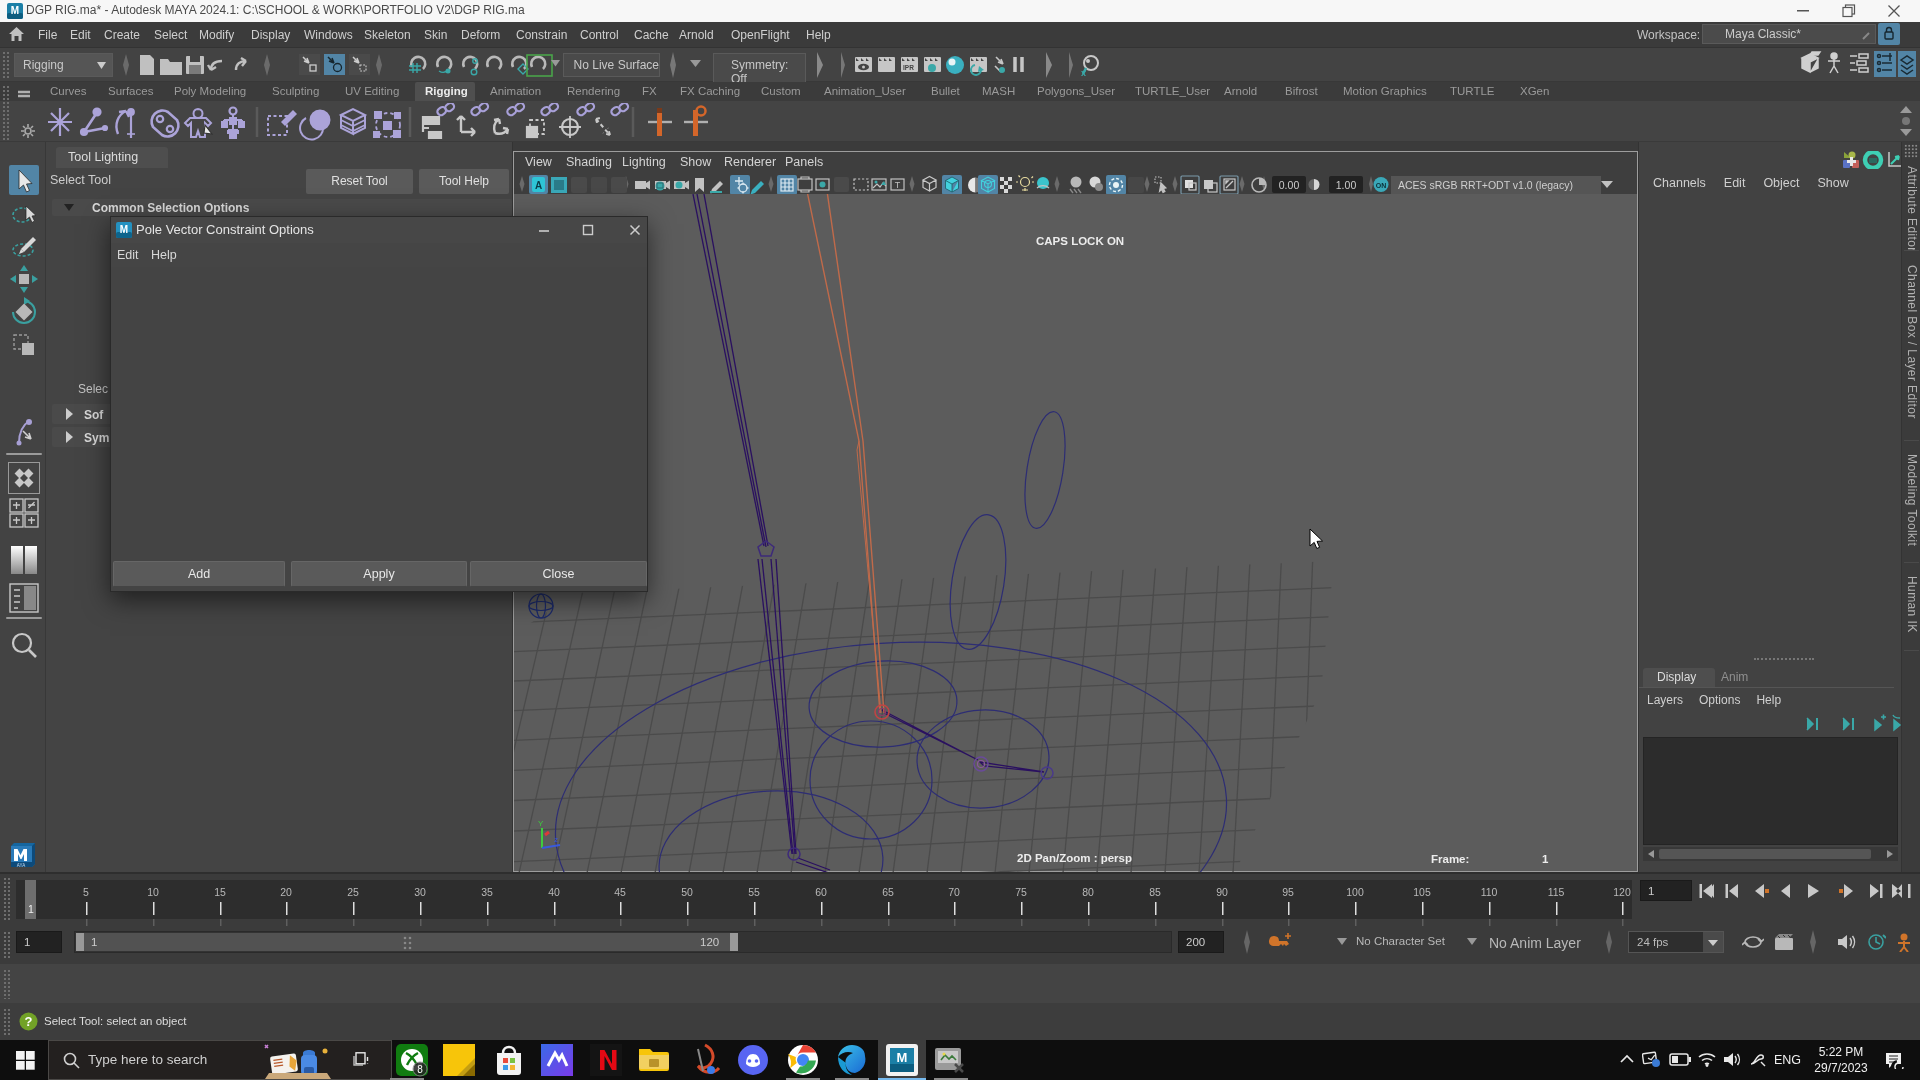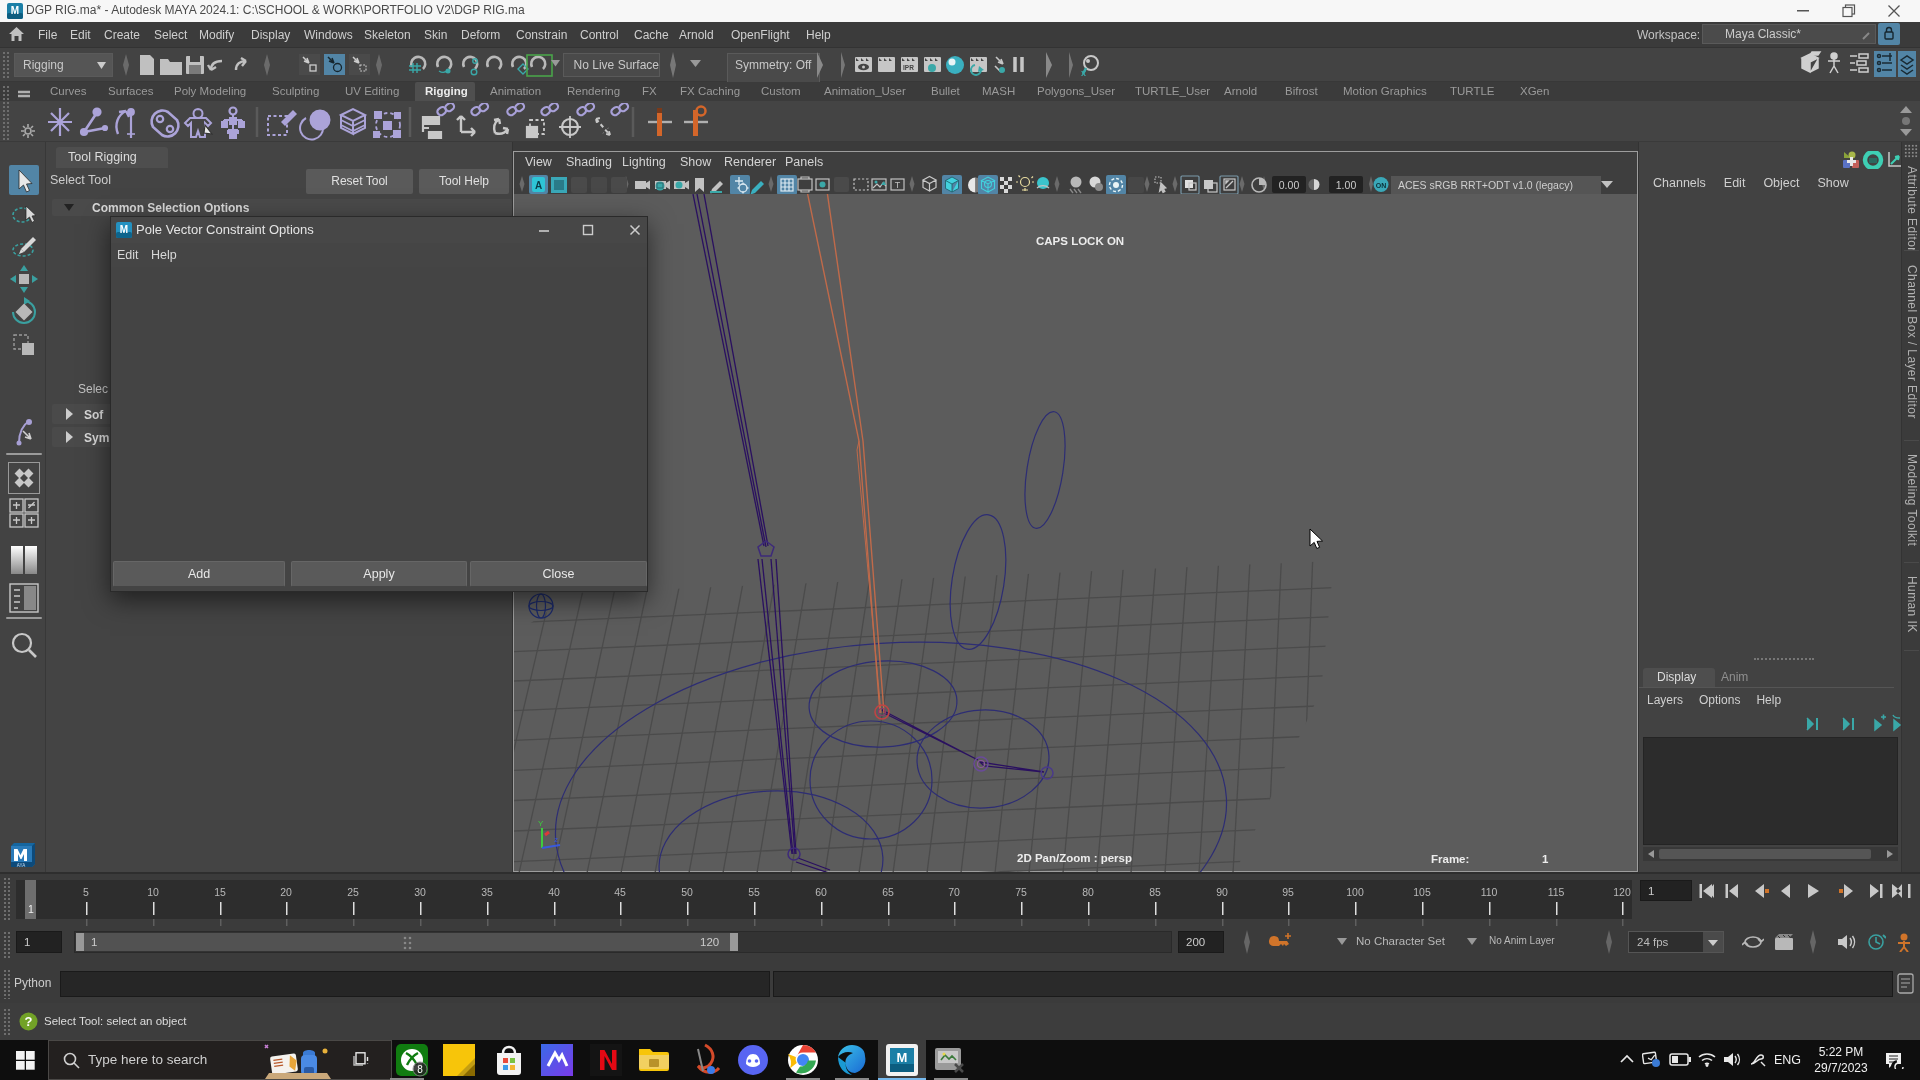--- a/index.html
+++ b/index.html
@@ -159,21 +159,21 @@
     <svg class="icon" style="left:551px;top:12px" width="10" height="8">
         <path d="M0 0 L9 0 L4.5 6.5 Z" fill="#999"></path>
       </svg>
     <div class="tbfield" style="left:563px;top:5px;width:97px;height:24px;padding:4px 0 0 9px;background:#4a4a4a;text-align:right;">No Live Surface</div>
     <svg class="icon" style="left:668px;top:4px" width="10" height="26">
         <path d="M5 0 L8 13 L5 26 L2 13 Z" fill="#777"></path>
       </svg>
     <svg class="icon" style="left:690px;top:12px" width="12" height="9">
         <path d="M0 0 L11 0 L5.5 7 Z" fill="#999"></path>
       </svg>
-    <div class="tbfield" style="left:713px;top:5px;width:93px;height:36px;padding:4px 0 0 7px;background:#4a4a4a;margin-left:14px;">Symmetry: Off</div>
+    <div class="tbfield" style="left:713px;top:5px;width:93px;height:36px;padding:4px 0 0 17px;background:#4a4a4a;">Symmetry: Off</div>
     <svg class="icon" style="left:814px;top:4px" width="12" height="26">
         <path d="M3 0 L9 13 L3 26 Z" fill="#8a8a8a"></path>
       </svg>
     <svg class="icon" style="left:838px;top:4px" width="10" height="26">
         <path d="M3 0 L7 13 L3 26 Z" fill="#777"></path>
       </svg>
     <svg class="icon" style="left:855px;top:5px" width="180" height="24" viewBox="0 0 180 24">
       <g fill="#c6c6c6">
         <rect x="0" y="4" width="17" height="15" rx="1"></rect>
           <rect x="23" y="4" width="17" height="15" rx="1"></rect>
@@ -428,21 +428,21 @@
       <path d="M2 5 L5 2 H26 V23 L23 26 H2 Z" fill="#1566a0"></path>
       <path d="M2 5 H23 V26 H2 Z" fill="#2a7ab8"></path>
       <path d="M23 26 L26 23 V2 L23 5 Z" fill="#0d4a7a"></path>
       <path d="M5 20 V8 h3.5 l3 6 l3 -6 H18 v12 h-3 v-7 l-2.5 5 h-1 L9 13 v7 Z" fill="#ffffff"></path>
       <rect x="2" y="21" width="21" height="5" fill="#0d4a7a"></rect>
       <text x="12" y="25.5" font-size="4.5" fill="#cde" text-anchor="middle">AYA</text>
     </svg>
   </div>
 
   <div class="abs" id="toolsettings">
-    <div class="abs" style="left:10px;top:5px;width:112px;height:21px;background:#4e4e4e;border-radius:3px 3px 0 0;color:#dcdcdc;font-size:12.5px;padding:3px 0 0 12px;">Tool Rigging</div>
+    <div class="abs" style="left:10px;top:5px;width:112px;height:21px;background:#4e4e4e;border-radius:3px 3px 0 0;color:#dcdcdc;font-size:12.5px;padding:3px 0 0 12px;">Tool Lighting</div>
     <div class="abs" style="left:4px;top:31px;color:#cccccc;font-size:12.5px;">Select Tool</div>
     <div class="abs" style="left:260px;top:27px;width:107px;height:25px;background:#5a5a5a;border-radius:2px;color:#e0e0e0;font-size:12px;text-align:center;line-height:25px;">Reset Tool</div>
     <div class="abs" style="left:373px;top:27px;width:90px;height:25px;background:#5a5a5a;border-radius:2px;color:#e0e0e0;font-size:12px;text-align:center;line-height:25px;">Tool Help</div>
     <div class="abs" style="left:6px;top:57px;width:460px;height:17px;background:#4a4a4a;border-radius:2px;">
       <svg width="460" height="17">
           <path d="M12 5 L22 5 L17 12 Z" fill="#222"></path>
           <text x="40" y="13" font-size="12" fill="#d8d8d8" font-weight="bold">Common Selection Options</text>
         </svg>
     </div>
     <div class="abs" style="left:32px;top:240px;color:#c4c4c4;font-size:12px;">Selec</div>
@@ -911,21 +911,21 @@
         <path d="M5 14 a5 5 0 1 1 6 -5 l8 -0 l2 3 l-3 2 l-2 -2 l-1 2 l-2 -2 l-2 2 Z" fill="#d0742a"></path>
         <path d="M17 4 h6 M20 1 v6" stroke="#d0742a" stroke-width="1.6"></path>
       </svg>
     <svg class="icon" style="left:1337px;top:12px" width="11" height="9">
         <path d="M0 0 L10 0 L5 7 Z" fill="#999"></path>
       </svg>
     <span class="abs" style="left:1356px;top:9px;font-size:11.5px;color:#b8b8b8;">No Character Set</span>
     <svg class="icon" style="left:1467px;top:12px" width="11" height="9">
         <path d="M0 0 L10 0 L5 7 Z" fill="#999"></path>
       </svg>
-    <span class="abs" style="left:1489px;top:9px;font-size:10px;color:#b8b8b8;">No Anim Layer</span>
+    <span class="abs" style="left:1489px;top:9px;font-size:14px;color:#b8b8b8;">No Anim Layer</span>
     <svg class="icon" style="left:1604px;top:4px" width="10" height="24">
         <path d="M5 0 L8 12 L5 24 L2 12 Z" fill="#666"></path>
       </svg>
     <div class="abs" style="left:1628px;top:5px;width:96px;height:22px;background:#2e2e2e;border:1px solid #555;color:#bbb;font-size:11.5px;padding:4px 0 0 8px;">24 fps
       <div class="abs" style="right:0;top:0;width:20px;height:20px;background:#4a4a4a;"><svg width="20" height="20">
             <path d="M5 8 h10 l-5 6 Z" fill="#ccc"></path>
           </svg></div>
     </div>
     <svg class="icon" style="left:1742px;top:8px" width="22" height="16">
         <path d="M3 8 a8 5 0 0 1 16 0 M19 8 a8 5 0 0 1 -16 0 M19 8 l-3 -3 M19 8 l3 -3 M3 8 l3 3 M3 8 l-3 3" stroke="#b8b8b8" stroke-width="1.7" fill="none"></path>
@@ -943,29 +943,20 @@
         <path d="M14 5 a7 7 0 0 1 0 8 M16.5 3 a10 10 0 0 1 0 12" stroke="#c8c8c8" stroke-width="1.5" fill="none"></path>
       </svg>
     <svg class="icon" style="left:1866px;top:6px" width="20" height="20">
         <circle cx="10" cy="10" r="7" fill="none" stroke="#3aa0a0" stroke-width="1.6"></circle>
         <path d="M10 5 v5 l4 2" stroke="#3aa0a0" stroke-width="1.6" fill="none"></path>
         <path d="M17 3 l3 3" stroke="#3aa0a0" stroke-width="2"></path>
       </svg>
     <svg class="icon" style="left:1894px;top:6px" width="20" height="20">
         <circle cx="10" cy="5" r="3.5" fill="#d0742a"></circle>
         <path d="M10 9 v6 M4 11 h12 M10 15 l-4 5 M10 15 l4 5" stroke="#d0742a" stroke-width="2" fill="none"></path>
-      </svg>
-  </div>
-  <div class="abs" id="cmdrow">
-    <span class="abs" style="left:14px;top:12px;">Python</span>
-    <div class="darkfield" style="left:60px;top:7px;width:710px;height:26px;background:#262626;"></div>
-    <div class="darkfield" style="left:773px;top:7px;width:1120px;height:26px;background:#2a2a2a;"></div>
-    <svg class="icon" style="left:1897px;top:8px" width="18" height="24">
-        <rect x="1" y="2" width="15" height="19" rx="2" fill="none" stroke="#aaa" stroke-width="1.3"></rect>
-        <path d="M4 7 h9 M4 11 h9 M4 15 h6" stroke="#aaa" stroke-width="1.2"></path>
       </svg>
   </div>
   <div class="abs" id="helprow">
     <svg class="icon" style="left:19px;top:9px" width="19" height="19">
         <circle cx="9.5" cy="9.5" r="9" fill="#72a227"></circle>
         <text x="9.5" y="14" font-size="13" font-weight="bold" fill="#fff" text-anchor="middle">?</text>
       </svg>
     <span class="abs" style="left:44px;top:12px;">Select Tool: select an object</span>
   </div>
 

